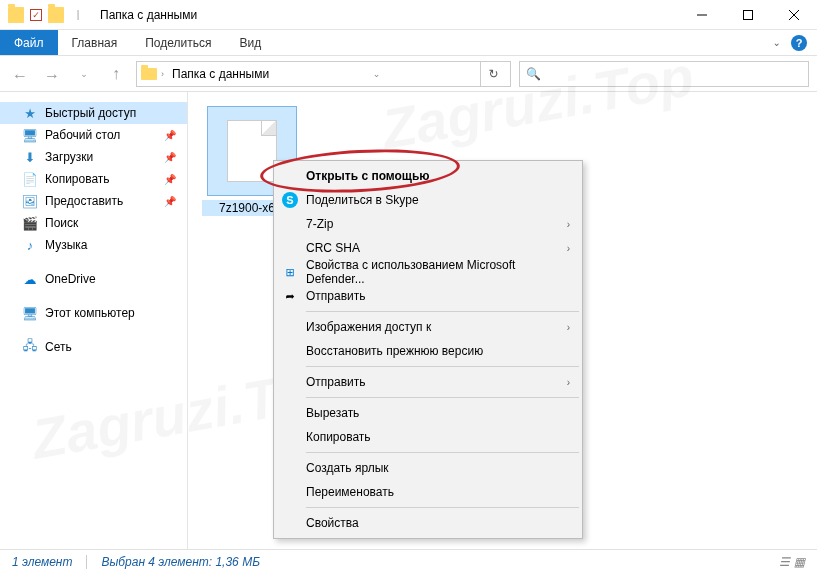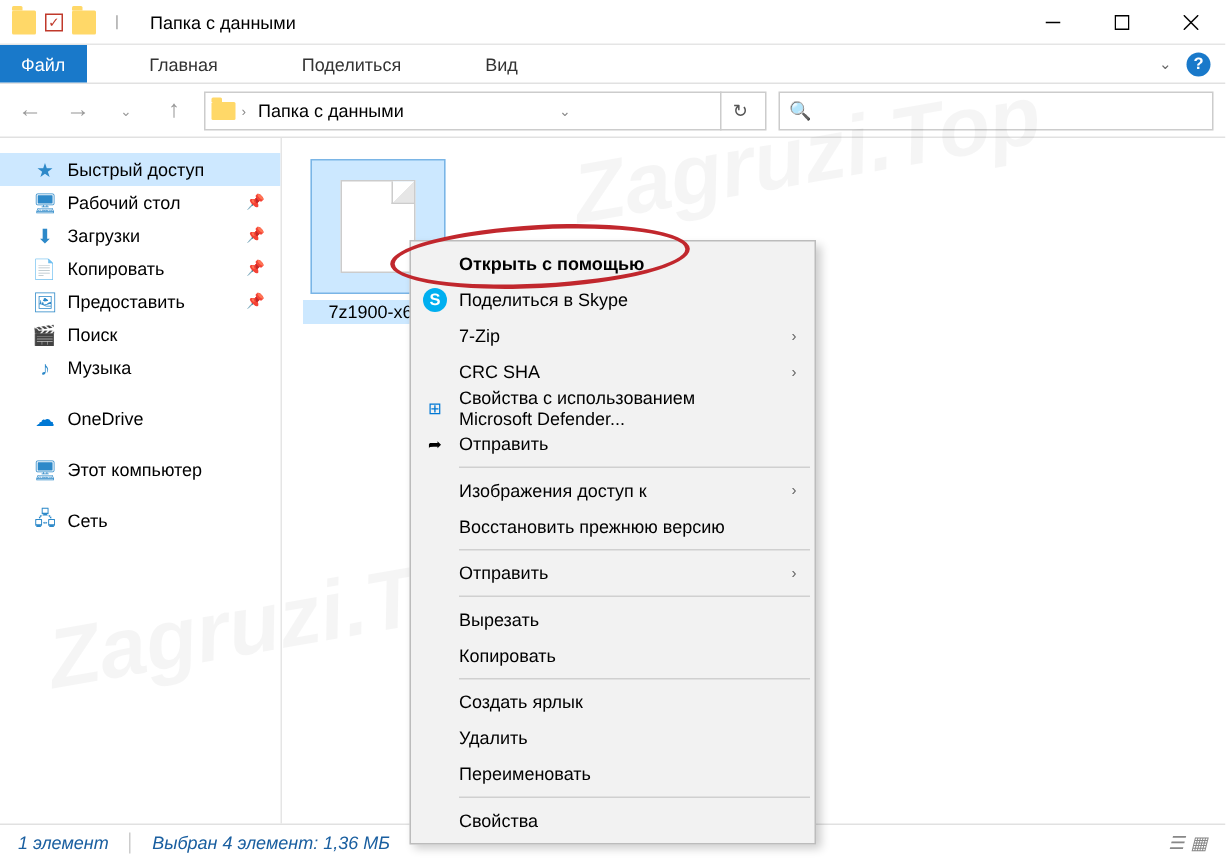--- a/index.html
+++ b/index.html
@@ -6,21 +6,21 @@
 body { width: 817px; height: 573px; background: #fff; overflow: hidden; position: relative; }
 
 .titlebar { height: 30px; display: flex; align-items: center; background: #fff; border-bottom: 1px solid #e5e5e5; }
 .titlebar .qat { display: flex; gap: 6px; padding: 0 8px; align-items: center; }
 .titlebar .qat span { width: 16px; height: 16px; display: flex; align-items: center; justify-content: center; font-size: 10px; }
 .titlebar .title { font-size: 12px; color: #000; margin-left: 6px; }
 .titlebar .winctrl { margin-left: auto; display: flex; }
 .titlebar .winctrl div { width: 46px; height: 30px; display: flex; align-items: center; justify-content: center; }
 .titlebar .winctrl svg { stroke: #000; }
 
-.ribbon-tabs { height: 26px; display: flex; align-items: stretch; border-bottom: 1px solid #e1e1e1; gap: 28px; }
+.ribbon-tabs { height: 26px; display: flex; align-items: stretch; border-bottom: 1px solid #e1e1e1; }
 .ribbon-tabs .tab { padding: 0 14px; font-size: 12px; display: flex; align-items: center; color: #333; }
 .ribbon-tabs .tab.file { background: #1979ca; color: #fff; }
 .ribbon-tabs .right { margin-left: auto; display: flex; align-items: center; gap: 10px; padding-right: 10px; }
 .help-icon { width: 16px; height: 16px; border-radius: 50%; background: #1979ca; color: #fff; font-size: 11px; font-weight: bold; display: flex; align-items: center; justify-content: center; }
 
 .navbar { height: 36px; display: flex; align-items: center; gap: 8px; padding: 4px 8px; border-bottom: 1px solid #e1e1e1; }
 .navbtn { width: 24px; height: 24px; display: flex; align-items: center; justify-content: center; color: #999; }
 .addr { flex: 1; height: 26px; border: 1px solid #ccc; display: flex; align-items: center; padding: 0 4px; font-size: 12px; gap: 4px; }
 .addr .crumb { padding: 0 4px; display: flex; align-items: center; gap: 3px; }
 .refresh { width: 26px; height: 26px; border-left: 1px solid #ccc; margin-left: auto; display: flex; align-items: center; justify-content: center; color: #555; }
@@ -35,21 +35,21 @@
 .nav-sep { height: 12px; }
 
 .content { flex: 1; padding: 14px; position: relative; }
 .file-tile { width: 100px; text-align: center; }
 .file-tile .thumb { width: 90px; height: 90px; border: 1px solid #7ab5e6; background: #cce8ff; margin: 0 auto; display: flex; align-items: center; justify-content: center; }
 .file-tile .thumb .page { width: 50px; height: 62px; background: #fff; border: 1px solid #ccc; position: relative; }
 .file-tile .thumb .page::before { content: ""; position: absolute; top: 0; right: 0; border-style: solid; border-width: 0 14px 14px 0; border-color: transparent #cce8ff transparent transparent; }
 .file-tile .thumb .page::after { content: ""; position: absolute; top: 0; right: 0; width: 14px; height: 14px; background: linear-gradient(135deg, #fff 50%, #e6e6e6 50%); border-bottom: 1px solid #ccc; border-left: 1px solid #ccc; }
 .file-tile .fname { font-size: 12px; margin-top: 4px; word-wrap: break-word; background: #cce8ff; padding: 1px 2px; }
 
-.ctx { position: absolute; left: 273px; top: 160px; width: 271px; background: #f2f2f2; border: 1px solid #bcbcbc; box-shadow: 3px 3px 6px rgba(0,0,0,.2); padding: 3px 2px; z-index: 10; }
+.ctx { position: absolute; left: 273px; top: 160px; width: 310px; background: #f2f2f2; border: 1px solid #bcbcbc; box-shadow: 3px 3px 6px rgba(0,0,0,.2); padding: 3px 2px; z-index: 10; }
 .ctx-item { height: 24px; display: flex; align-items: center; padding: 0 28px 0 30px; font-size: 12px; position: relative; }
 .ctx-item.bold span { font-weight: bold; }
 .ctx-item .mi { position: absolute; left: 6px; width: 16px; height: 16px; display: flex; align-items: center; justify-content: center; font-size: 11px; }
 .ctx-item .arrow { position: absolute; right: 10px; color: #666; font-size: 10px; }
 .ctx-sep { height: 1px; background: #d0d0d0; margin: 3px 1px 3px 30px; }
 
 .ellipse { position: absolute; left: 260px; top: 150px; width: 200px; height: 42px; border: 3px solid #c1272d; border-radius: 50%; z-index: 20; pointer-events: none; transform: rotate(-3deg); }
 
 .status { position: absolute; bottom: 0; left: 0; right: 0; height: 24px; border-top: 1px solid #e1e1e1; display: flex; align-items: center; font-size: 12px; padding: 0 12px; gap: 14px; color: #1a5fa0; font-style: italic; }
 .status .divider { width: 1px; height: 14px; background: #ccc; }
@@ -229,23 +229,20 @@
       <span>Вырезать</span>
     </div>
   <div class="ctx-item">
       <span>Копировать</span>
     </div>
   <div class="ctx-sep"></div>
   <div class="ctx-item">
       <span>Создать ярлык</span>
     </div>
   <div class="ctx-item">
-      <span>Удалить</span>
-    </div>
-  <div class="ctx-item">
       <span>Переименовать</span>
     </div>
   <div class="ctx-sep"></div>
   <div class="ctx-item">
       <span>Свойства</span>
     </div>
 </div>
 
 <div class="ellipse"></div>
 

